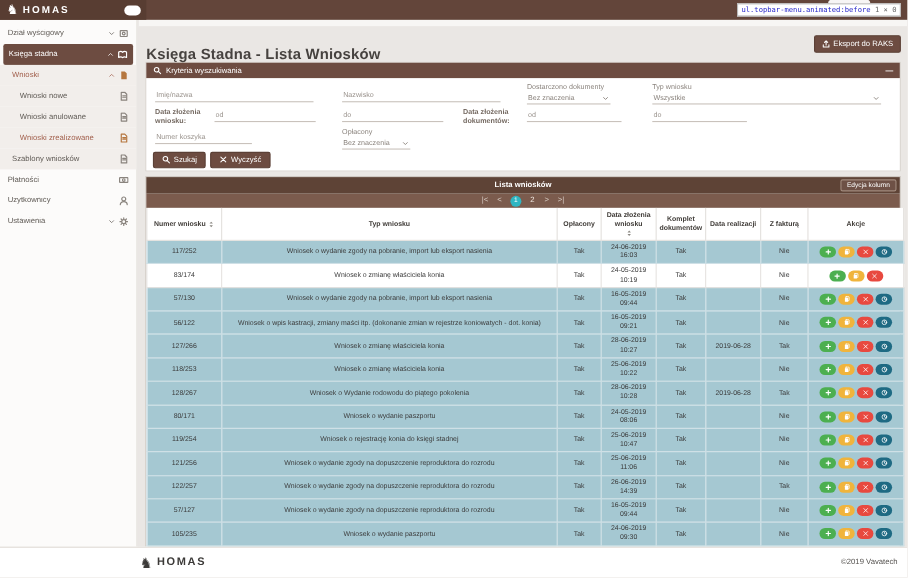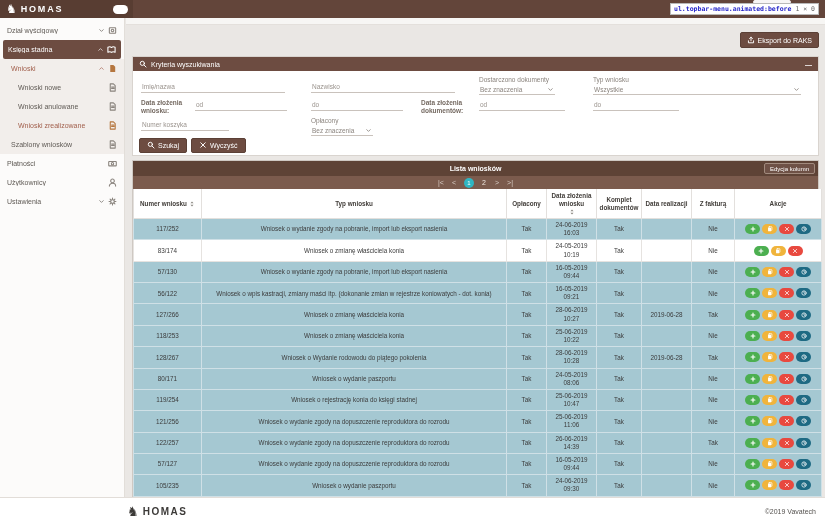--- a/index.html
+++ b/index.html
@@ -11,21 +11,21 @@
   .topbar{position:absolute;top:0;left:0;right:0;height:18px;background:#63453a;display:flex;align-items:center;z-index:9;}
   .brand-block{width:133px;height:100%;background:#583d32;display:flex;align-items:center;padding:0 5px 0 6px;gap:4px;}
   .brand-horse{color:#fff;font-size:12px;line-height:12px;}
   .brand-name{color:#fff;font-weight:bold;font-size:9px;letter-spacing:1.8px;}
   .brand-spacer{flex:1;}
   .menu-toggle{width:15px;height:9px;background:#fff;border-radius:6px;}
   .inspector-wrap{position:absolute;right:6px;top:0;height:18px;}
   .inspector-cloud{position:absolute;right:28px;top:-3px;width:38px;height:10px;background:#fff;border-radius:50%;opacity:.95;}
   .inspector{position:absolute;right:0;top:3px;background:#fff;border:1px solid #b9b9b9;padding:1px 3px;
     display:flex;gap:4px;align-items:center;font-family:"DejaVu Sans Mono",monospace;font-size:6.5px;white-space:nowrap;}
-  .inspector .sel{color:#2626c9;font-weight:bold;}
+  .inspector .sel{color:#2626c9;font-weight:normal;}
   .inspector .dims{color:#666;}
 
   
   .sidebar{position:absolute;top:18px;left:0;width:125px;bottom:28px;background:#fcfbfa;border-right:1px solid #e2ded9;padding-top:3px;}
   .side-item{height:19px;display:flex;align-items:center;gap:3px;padding:0 7px;font-size:7px;color:#5f5a55;cursor:pointer;}
   .side-item .lbl{flex:1;white-space:nowrap;overflow:hidden;}
   .side-item .chev{color:inherit;opacity:.8;}
   .side-item .ic{color:#8a847e;}
   .side-item.sub{background:#f2eeeb;}
   .side-item.lvl1{padding-left:11px;}
@@ -225,20 +225,21 @@
           </svg>
         </span>
       </div>
     </nav>
 </aside>
 
 <main class="content">
   <div class="content-topstrip"></div>
 
   <div class="page-head">
+    <h1 class="page-title">Księga Stadna - Lista Wniosków</h1>
     <button class="export-btn">
       <span class="i">
           <svg width="8" height="8" viewBox="0 0 10 10">
             <path d="M1.8 6 v2.5 h6.4 V6" fill="none" stroke="currentColor" stroke-width="1.2" stroke-linecap="round" stroke-linejoin="round"></path>
             <path d="M5 1.5 v4.5 M3.2 3.2 L5 1.4 L6.8 3.2" fill="none" stroke="currentColor" stroke-width="1.2" stroke-linecap="round" stroke-linejoin="round"></path>
           </svg>
         </span>
       <span>Eksport do RAKS</span>
     </button>
   </div>

